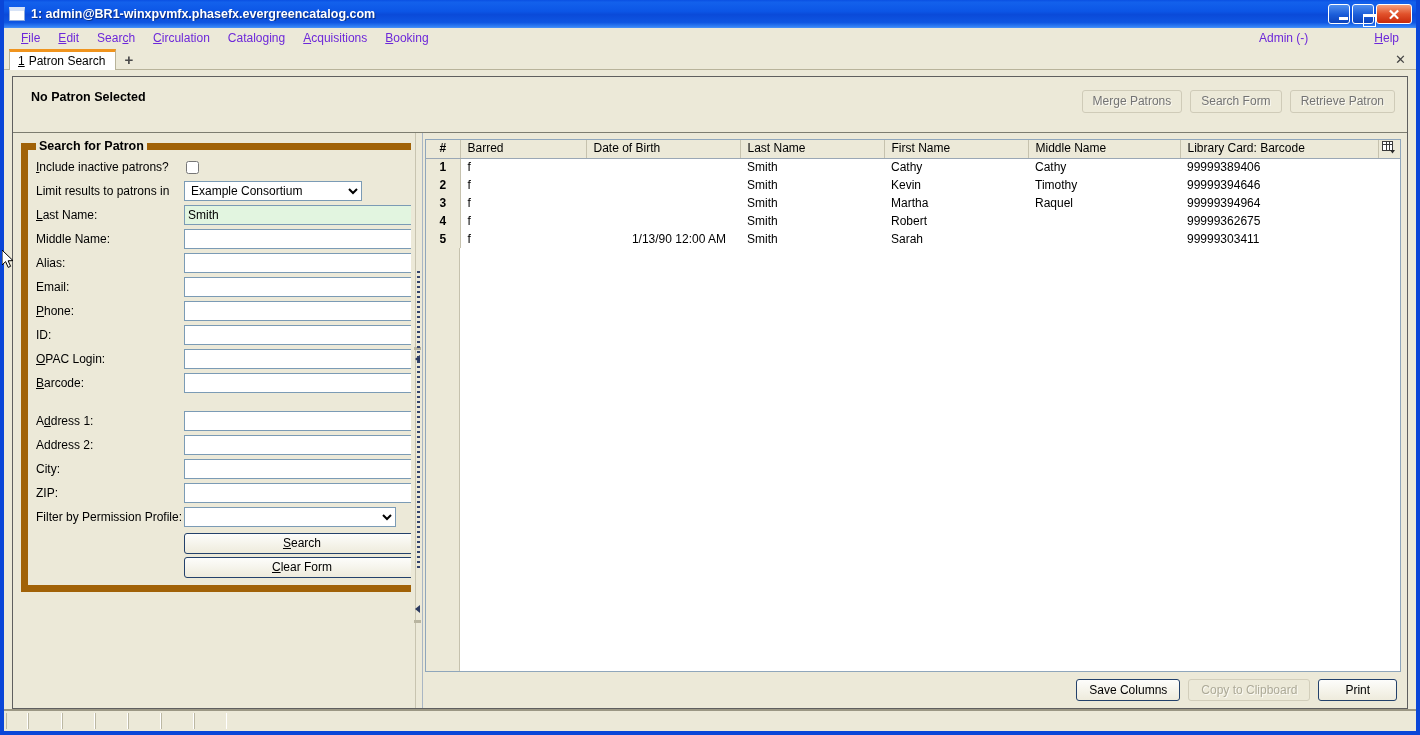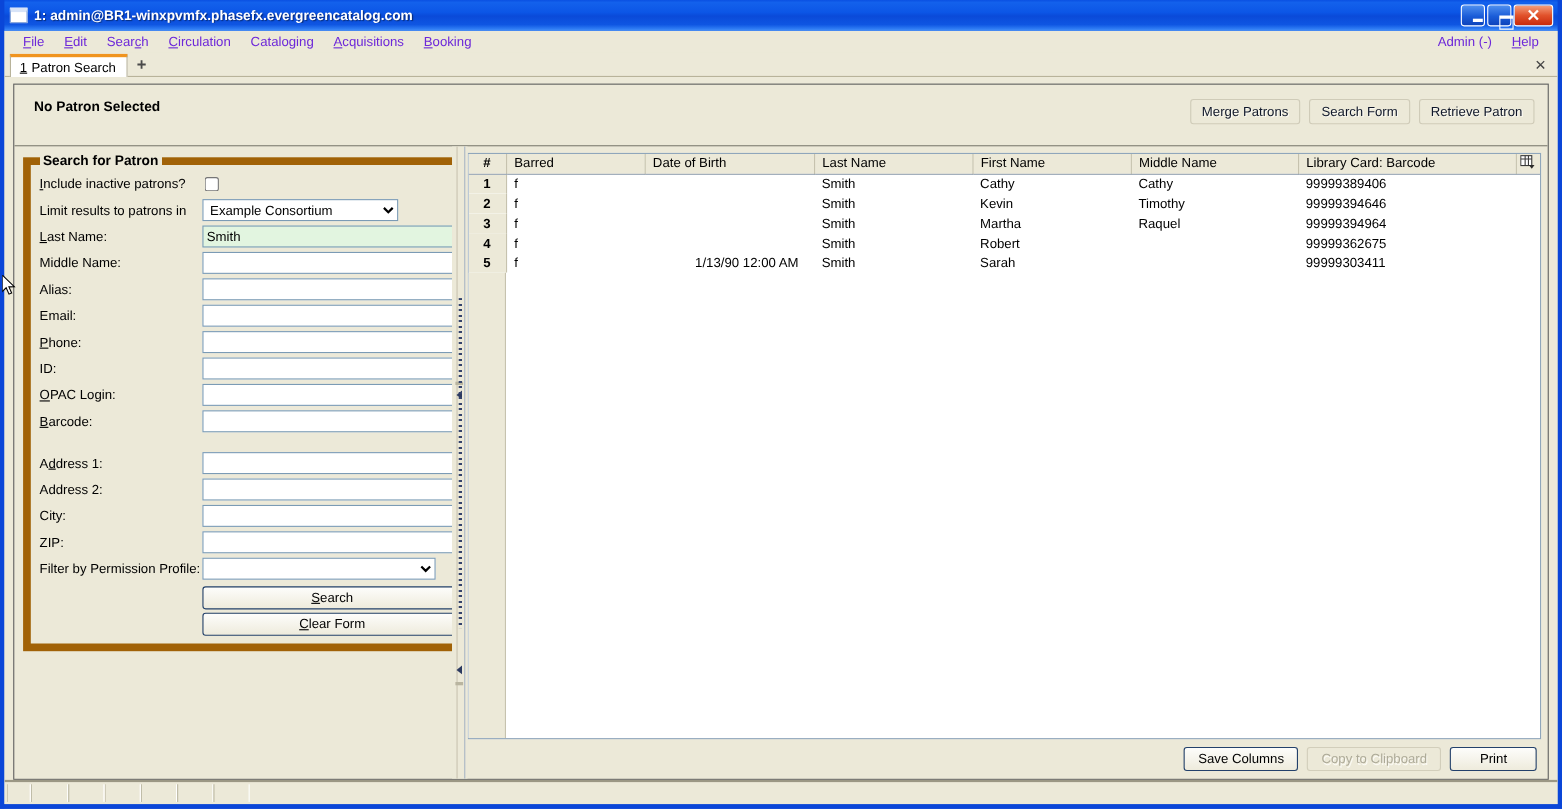--- a/index.html
+++ b/index.html
@@ -91,21 +91,21 @@
     height: 20px;
     flex: 0 0 20px;
     background: #ece9d8;
     display: flex;
     align-items: center;
     padding-left: 8px;
     font-size: 12px;
     color: #6d28d9;
   }
   .menu-item { padding: 1px 9px; white-space: nowrap; cursor: default; }
-  .menu-right { margin-left: auto; display: flex; padding-right: 8px; }
+  .menu-right { margin-left: auto; display: flex; padding-right: 8px; gap: 48px; }
   u { text-decoration: underline; }
 
   
   .tabstrip {
     height: 22px;
     flex: 0 0 22px;
     background: #ece9d8;
     display: flex;
     align-items: flex-end;
     padding-left: 5px;
@@ -169,21 +169,21 @@
     padding: 3px 10px;
     background: #ece9d8;
     border: 1px solid #2b4a7a;
     border-radius: 3px;
     color: #000;
     line-height: 1.25;
     cursor: default;
     white-space: nowrap;
   }
   .btn.disabled {
-    color: #0f172a;
+    color: #737373;
     border-color: #cfcbb8;
     text-shadow: 1px 1px 0 #fbfaf4;
   }
 
   
   .split {
     flex: 1 1 auto;
     display: flex;
     overflow: hidden;
     min-height: 0;

